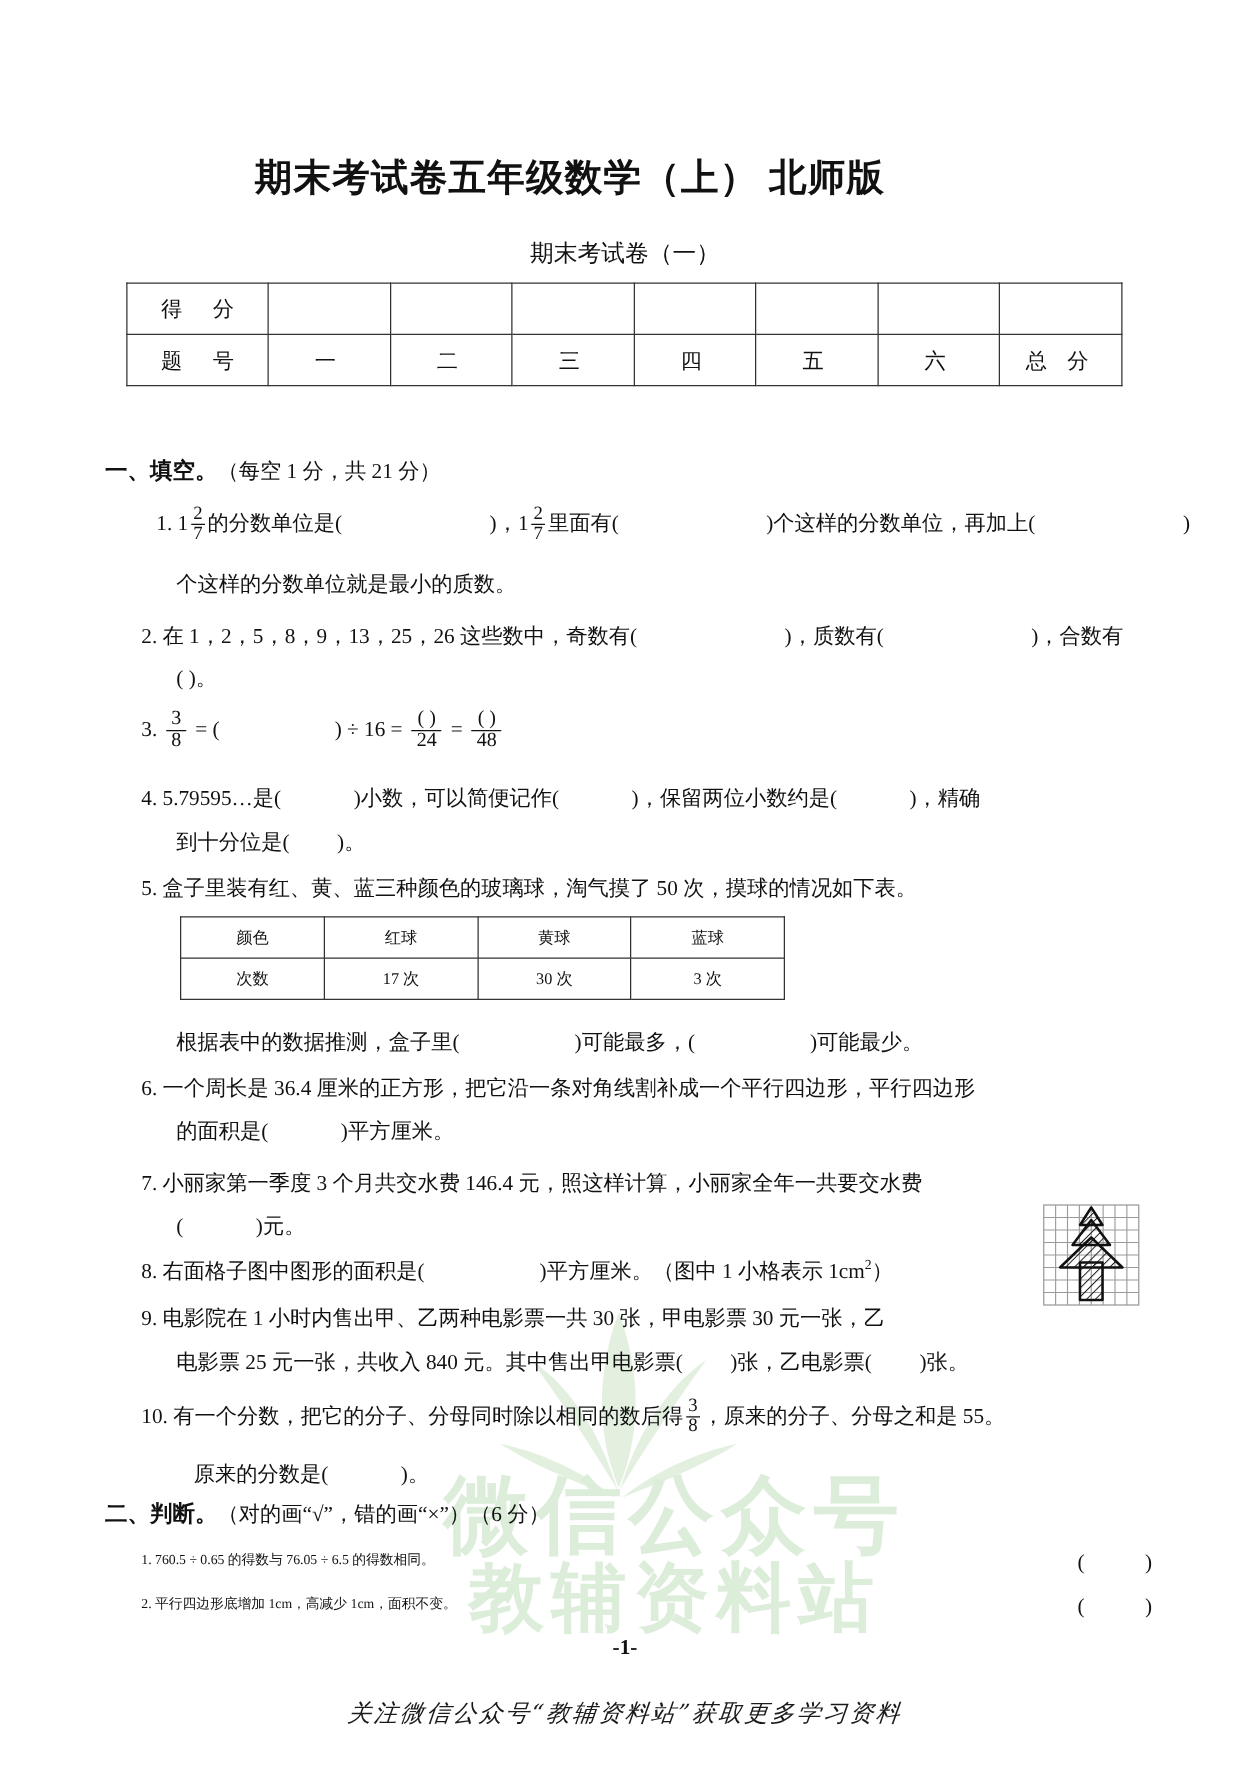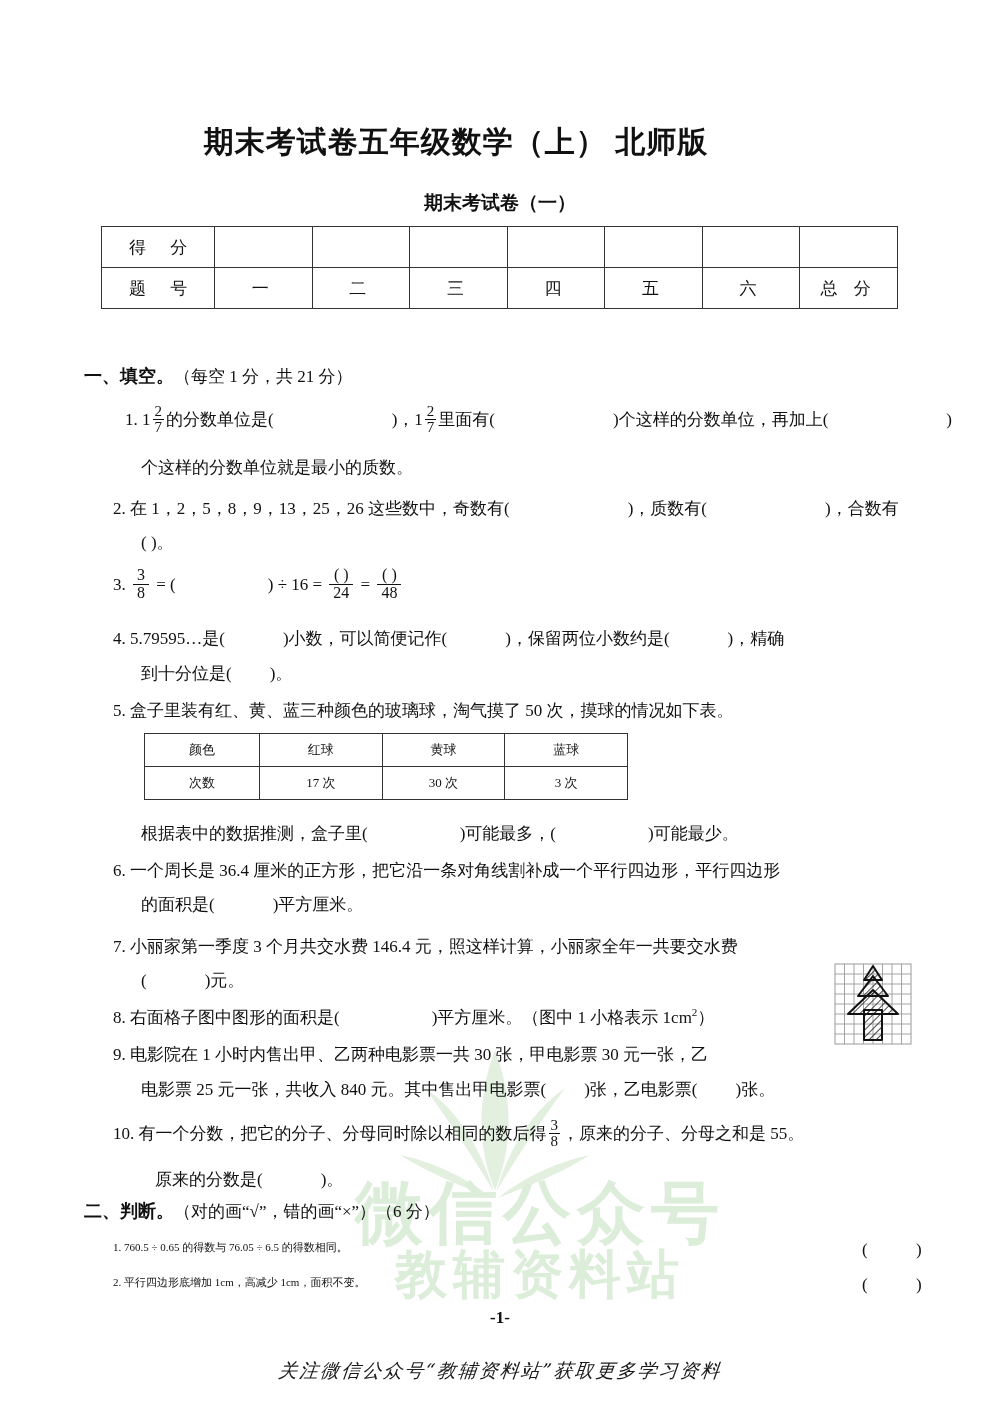--- a/index.html
+++ b/index.html
@@ -31,38 +31,38 @@
     left: 330px;
     width: 420px;
     text-align: center;
     color: #dcedda;
     font-weight: bold;
     font-family: "Liberation Sans", sans-serif;
     letter-spacing: 6px;
     line-height: 1;
   }
   .wm-text.t1 { top: 1178px; font-size: 68px; }
-  .wm-text.t2 { top: 1248px; font-size: 52px; }
+  .wm-text.t2 { top: 1248px; font-size: 60px; }
 
   
   #page { position: relative; z-index: 2; }
 
   .main-title {
     text-align: center;
     font-size: 30px;
     font-weight: bold;
     letter-spacing: 1px;
     margin: 0;
     position: absolute;
     top: 122px; left: 0; width: 912px;
   }
   .sub-title {
     text-align: center;
     font-size: 19px;
-    font-weight: bold;
+    font-weight: normal;
     position: absolute;
     top: 190px; left: 0; width: 1000px;
   }
 
   
   .score-table {
     position: absolute;
     top: 226px;
     left: 101px;
     width: 797px;

